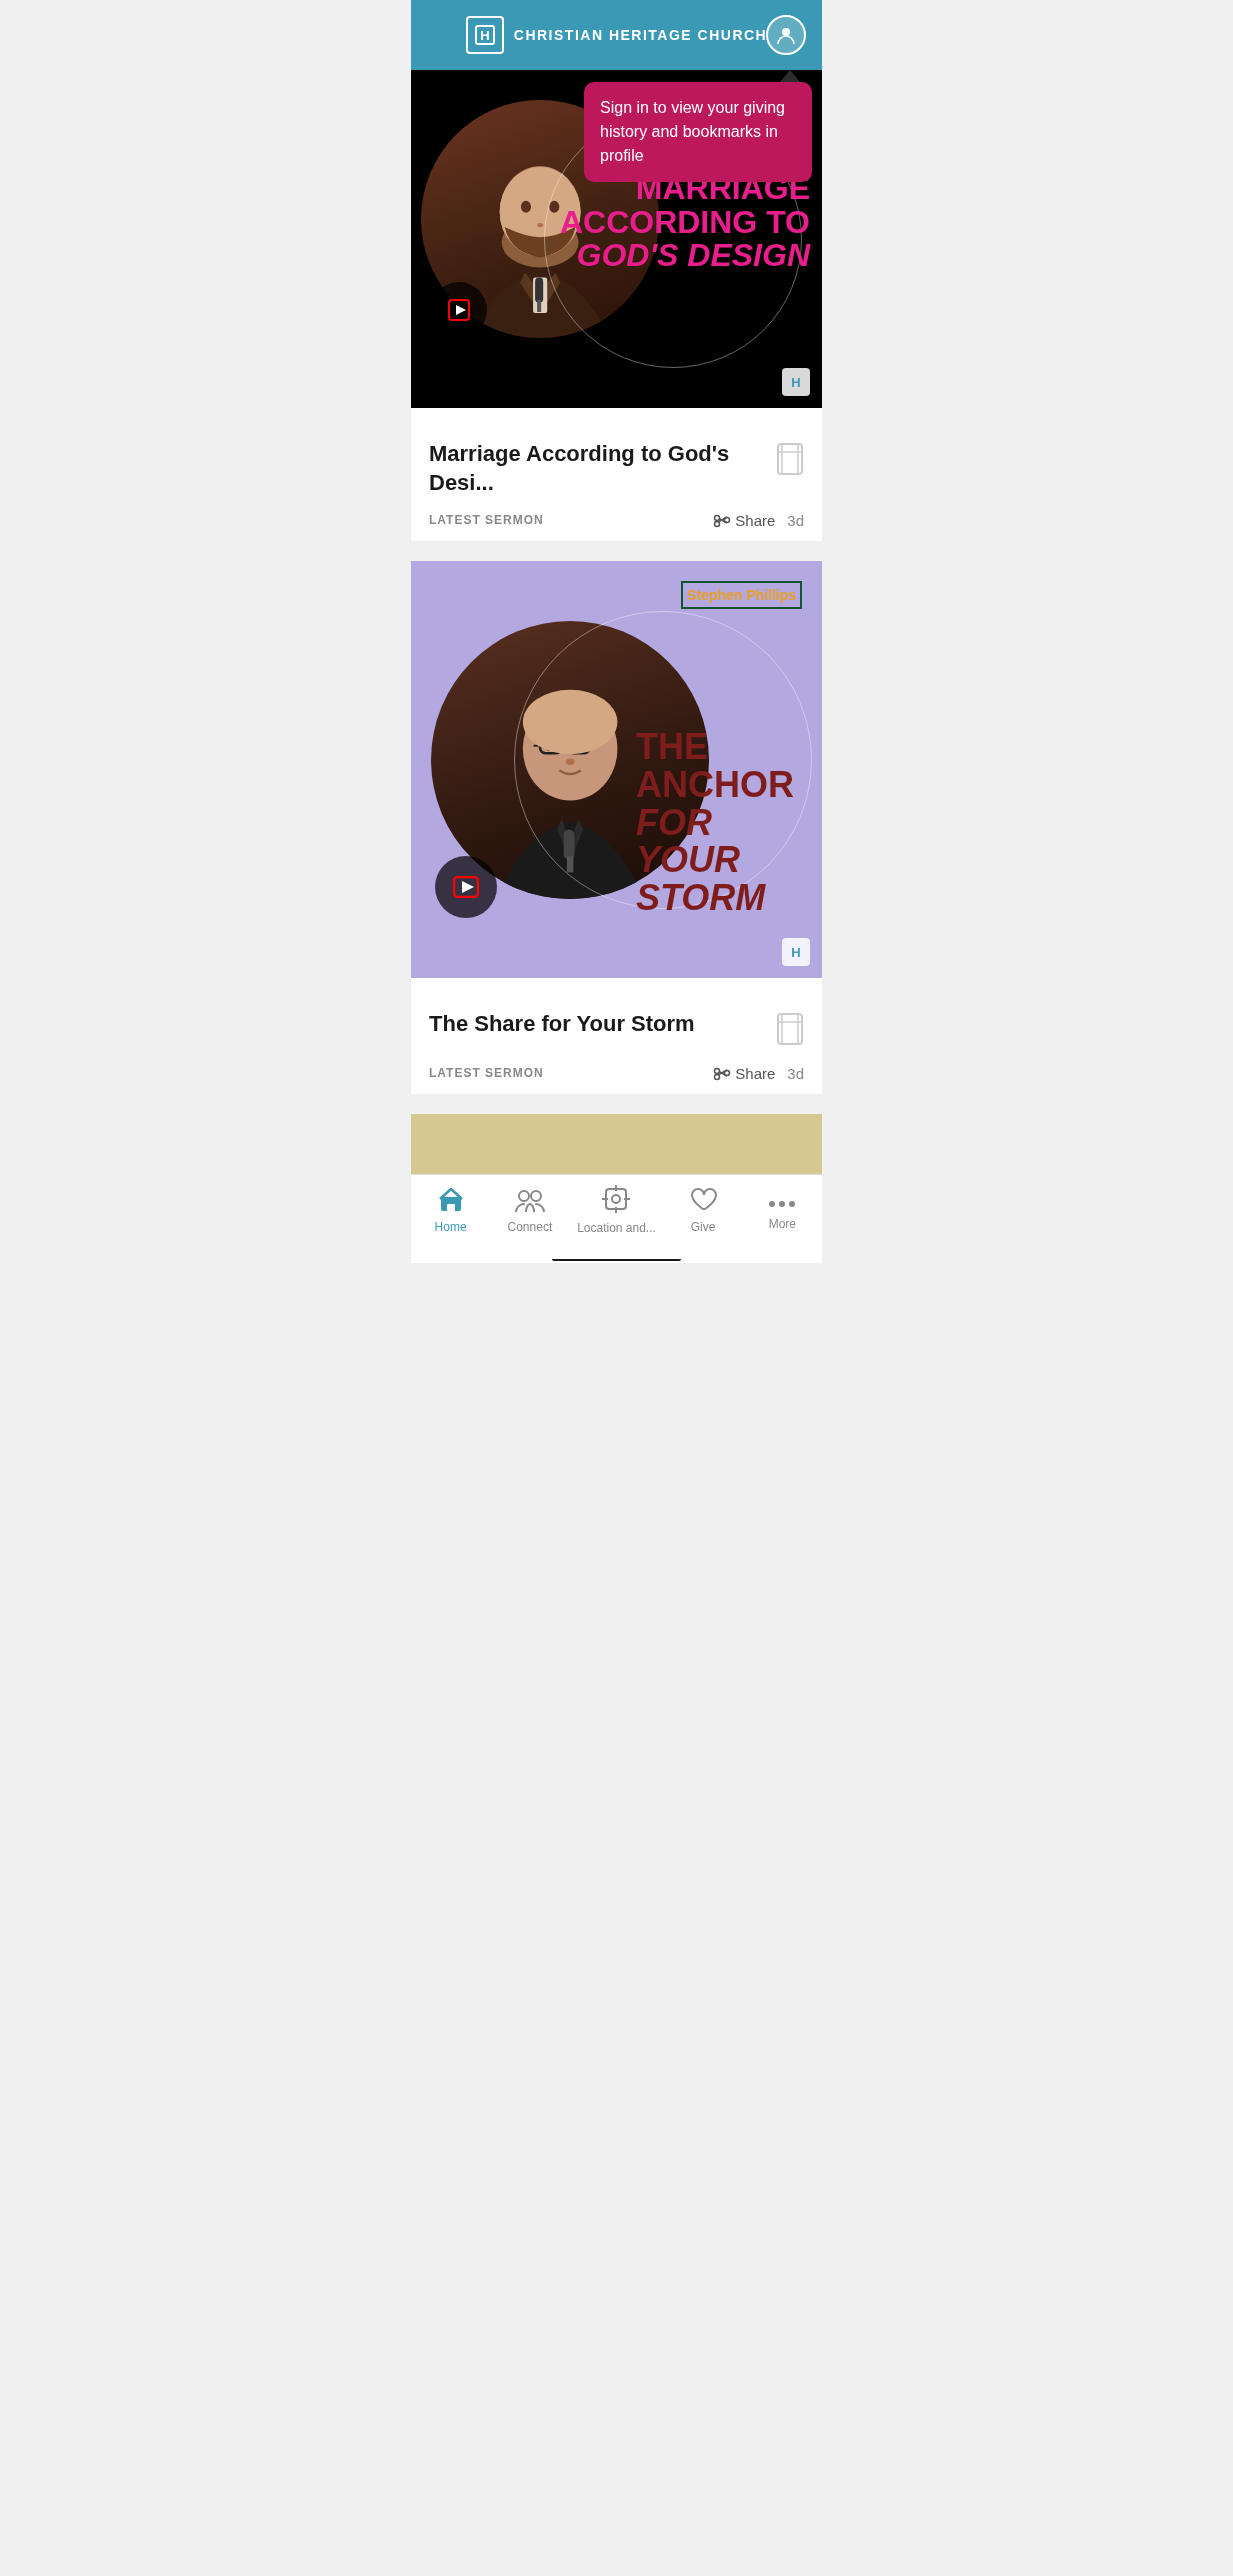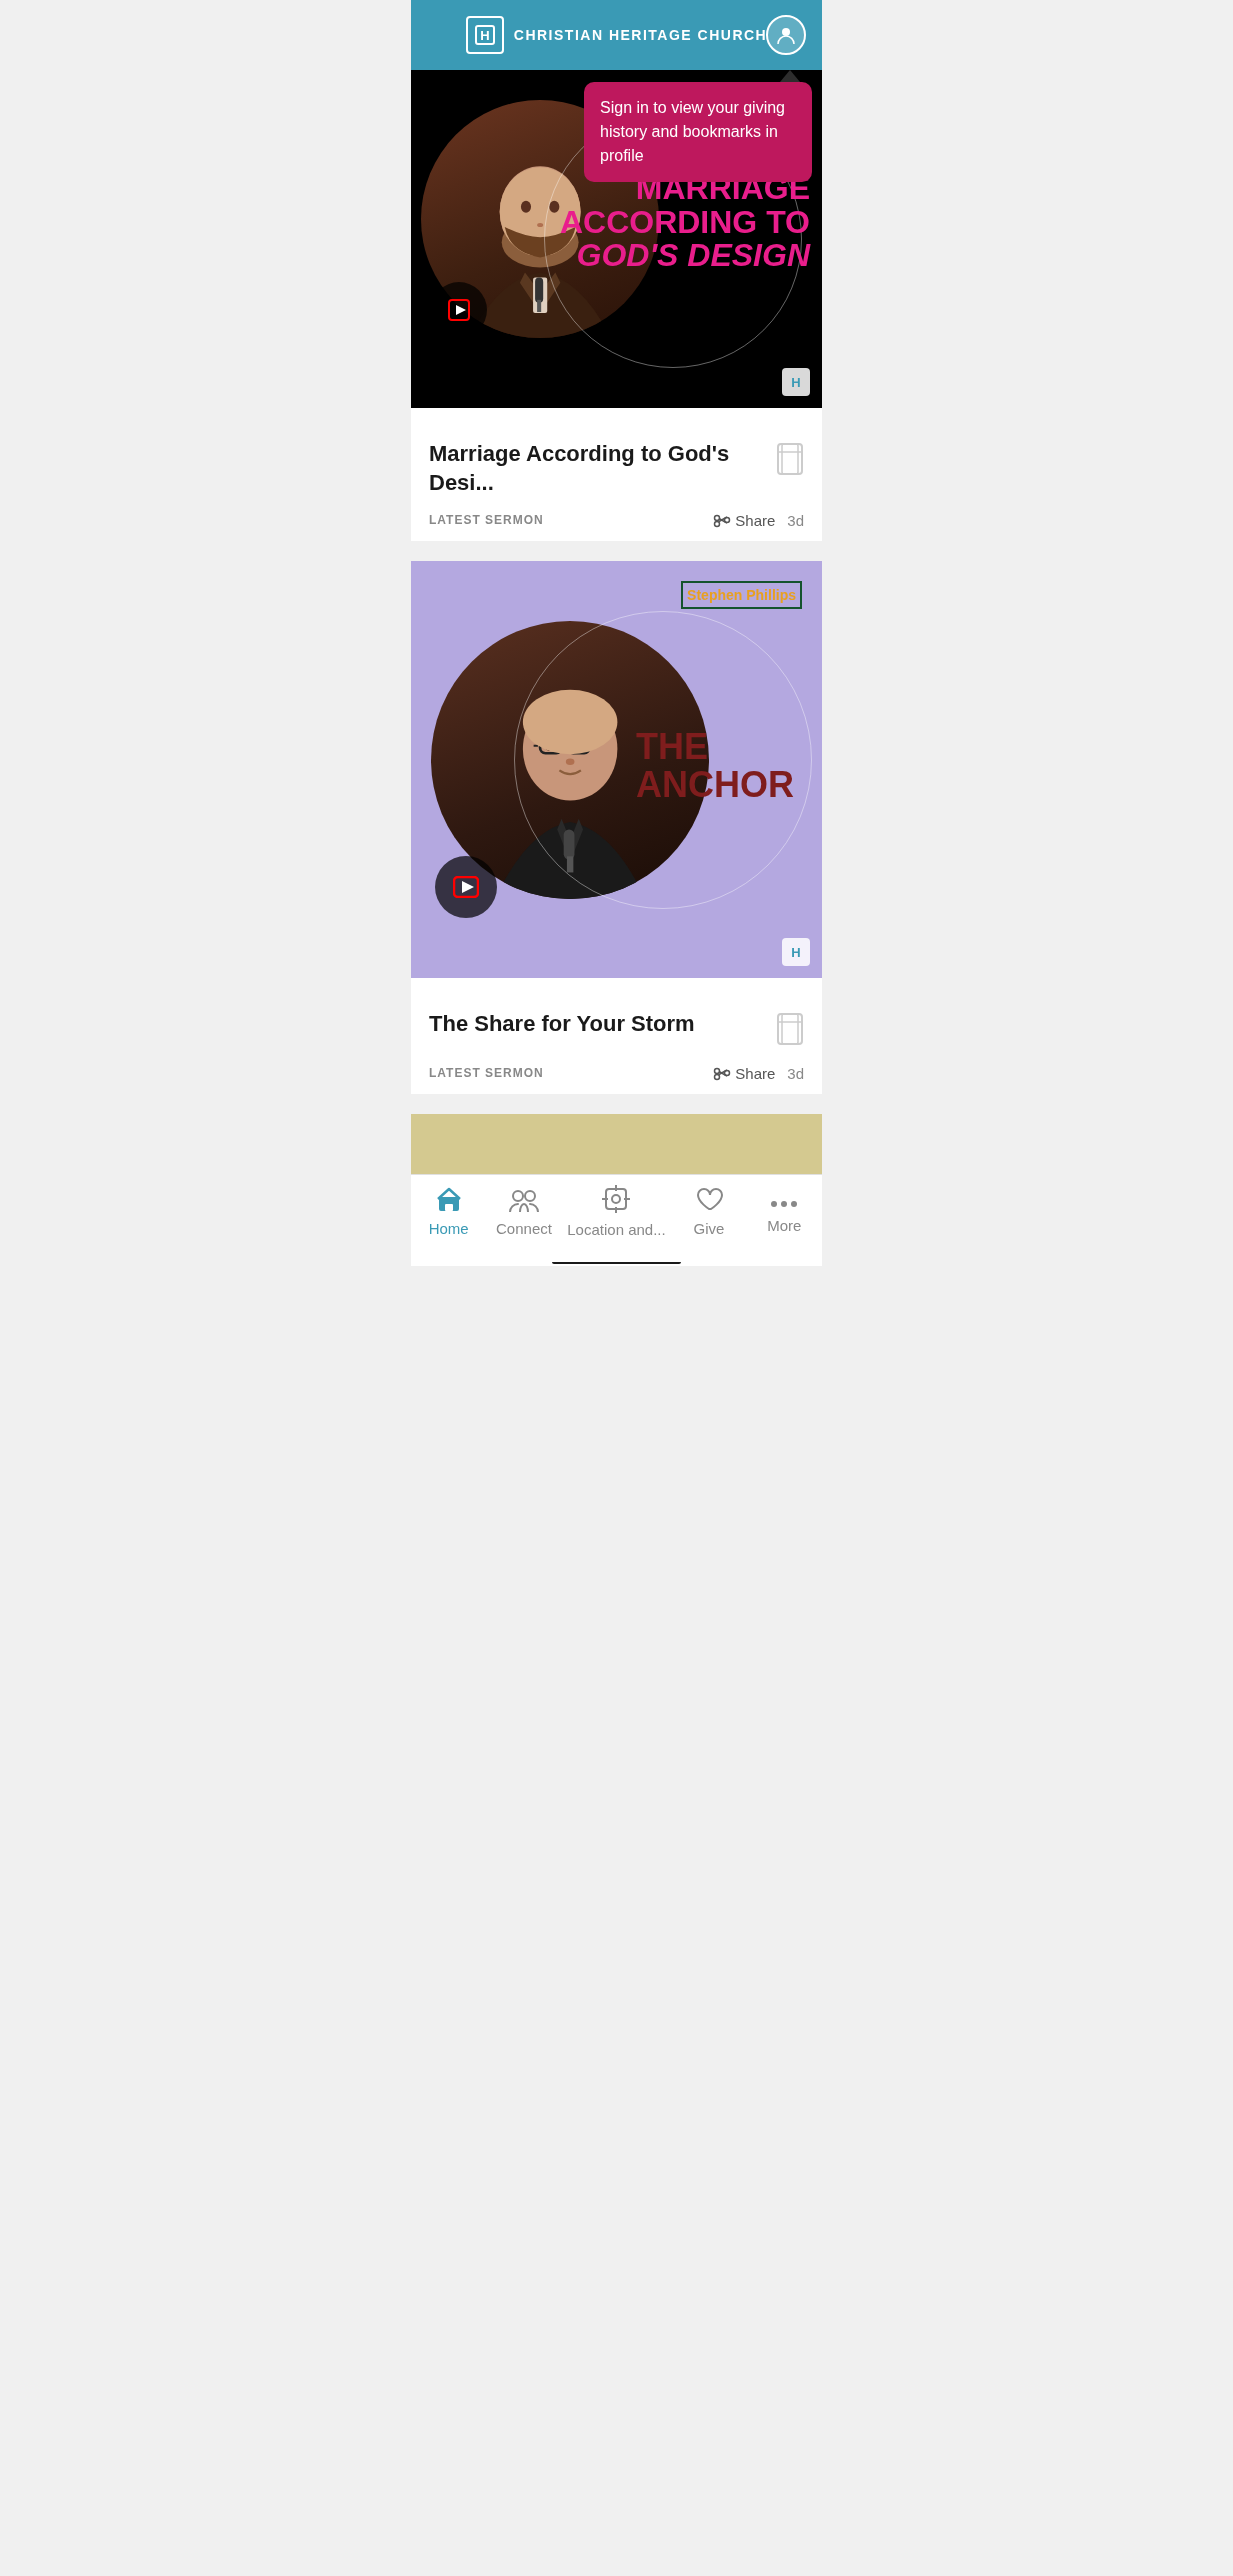--- a/index.html
+++ b/index.html
@@ -282,21 +282,21 @@
       align-items: center;
       gap: 4px;
       cursor: pointer;
       min-width: 64px;
     }
     .nav-icon {
       font-size: 24px;
       line-height: 1;
     }
     .nav-label {
-      font-size: 15px;
+      font-size: 12px;
       color: #888;
     }
     .nav-label.active {
       color: #3a9ab5;
     }
     .nav-item.active .nav-icon {
       color: #3a9ab5;
     }
 
     
@@ -492,20 +492,21 @@
 
         <ellipse cx="110" cy="92" rx="4" ry="3" fill="#b07050"></ellipse>
       </svg>
     </div>
 
     <div class="circle-outline circle-outline-2"></div>
 
     <div class="sermon-title-overlay sermon-title-2">
       <div style="color:#7f1d1d;font-size:36px;font-weight:900;text-align:left;line-height:1.05;position:absolute;right:14px;top:42%;">
         <div>THE ANCHOR</div>
+        <div style="font-style:italic;">FOR YOUR STORM</div>
       </div>
     </div>
 
     <div class="play-btn play-btn-2">
       <svg width="26" height="22" viewBox="0 0 26 22">
         <rect x="1" y="1" width="24" height="20" rx="4" stroke="red" stroke-width="2.5" fill="none"></rect>
         <polygon points="9,5 21,11 9,17" fill="white"></polygon>
       </svg>
     </div>
 

